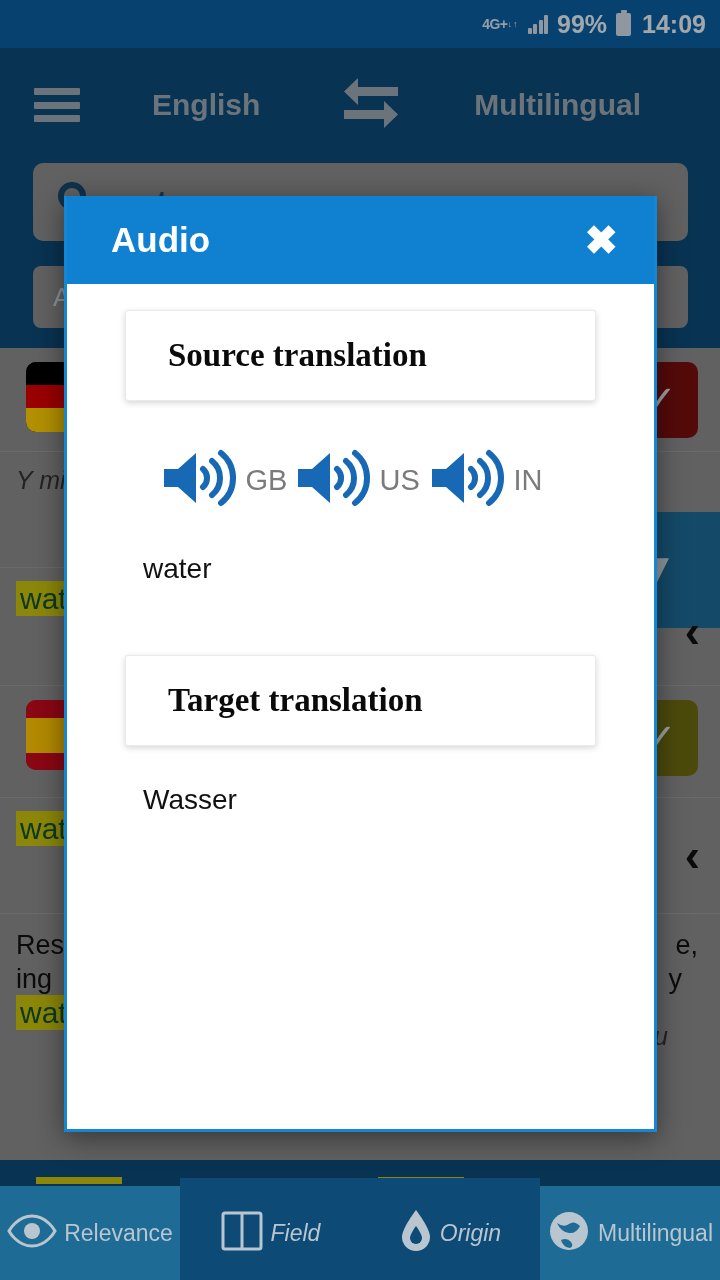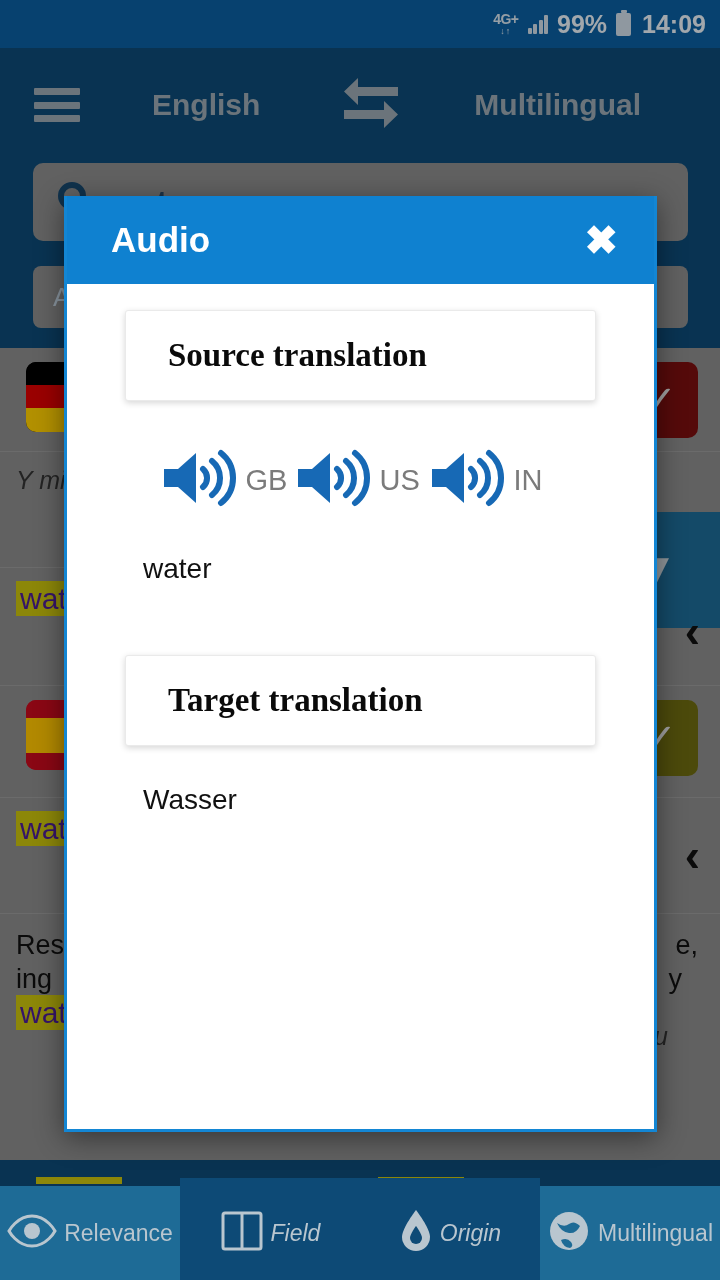--- a/index.html
+++ b/index.html
@@ -11,21 +11,21 @@
   }
   #screen { position:relative; width:720px; height:1280px; overflow:hidden; }
 
   
   .statusbar{
     position:absolute; left:0; top:0; width:720px; height:48px;
     background:#0b5ea0; display:flex; align-items:center;
     justify-content:flex-end; padding-right:14px; gap:9px;
     color:#d7e3ec;
   }
-  .sb-net{ display:flex; flex-direction:column; align-items:center; line-height:1; }
+  .sb-net{ display:flex; align-items:center; line-height:1; }
   .sb-net .g4{ font-size:14px; font-weight:bold; letter-spacing:-.5px; }
   .sb-net .arrows{ font-size:9px; letter-spacing:1px; margin-top:1px; }
   .sb-sig{ display:flex; align-items:flex-end; gap:1.5px; height:20px; }
   .sb-sig i{ display:block; width:4px; background:#cddae5; border-radius:1px; }
   .sb-sig i:nth-child(1){ height:6px; }
   .sb-sig i:nth-child(2){ height:10px; }
   .sb-sig i:nth-child(3){ height:14px; }
   .sb-sig i:nth-child(4){ height:19px; }
   .sb-pct{ font-size:25px; font-weight:bold; color:#e8f0f6; }
   .sb-batt{ position:relative; width:15px; height:23px; border-radius:2px;
@@ -71,21 +71,21 @@
     background:linear-gradient(#000 0 33%, #dd0000 33% 66%, #ffce00 66% 100%); }
   .flag-es{ background:#c60b1e; }
   .flag-es:after{ content:""; position:absolute; inset:0;
     background:linear-gradient(#c60b1e 0 25%, #ffc400 25% 75%, #c60b1e 75% 100%); }
   .row-check{ position:absolute; right:22px; top:14px; width:76px; height:76px;
      border-radius:10px; background:#7a0f0f; color:#e6e6e6; font-size:40px;
      display:flex; align-items:center; justify-content:center; }
   .row-check.olive{ background:#6e6a10; }
   .it-line{ font-style:italic; color:#333; font-size:25px; }
   .it-line.sm{ color:#555; font-size:23px; text-align:right; }
-  .hl{ background:#c9c20d; color:#4c1d95; font-size:30px; padding:1px 4px; }
+  .hl{ background:#c9c20d; color:#14532d; font-size:30px; padding:1px 4px; }
   .chev{ position:absolute; right:20px; color:#111; font-size:46px; font-weight:bold; }
   .eu{ position:absolute; right:24px; font-style:italic; color:#333; font-size:25px; }
   .blueband{ position:absolute; left:0; width:720px; height:126px;
              background:#1e6b96; }
   .filter-glyph{ position:absolute; color:#cfd8de; font-size:52px; }
   .para{ color:#111; font-size:27px; line-height:34px; }
 
   
   .dim{ position:absolute; inset:0; background:rgba(0,0,0,0.30); }
 

